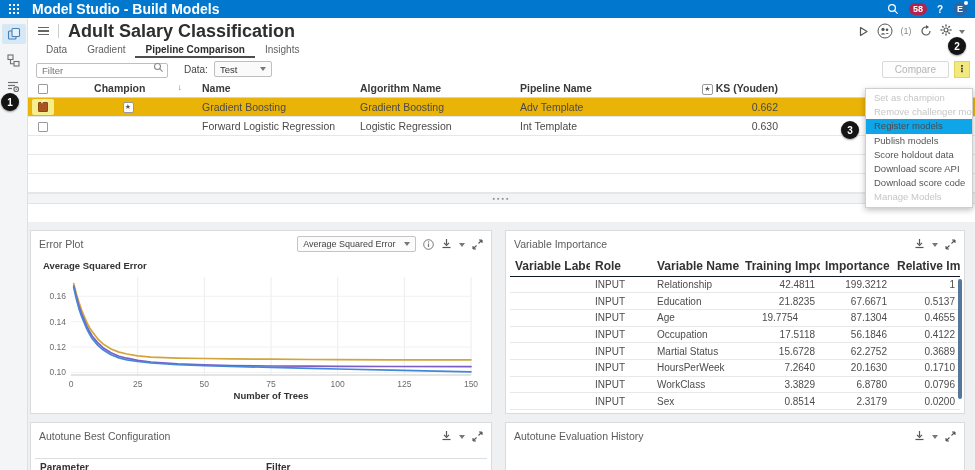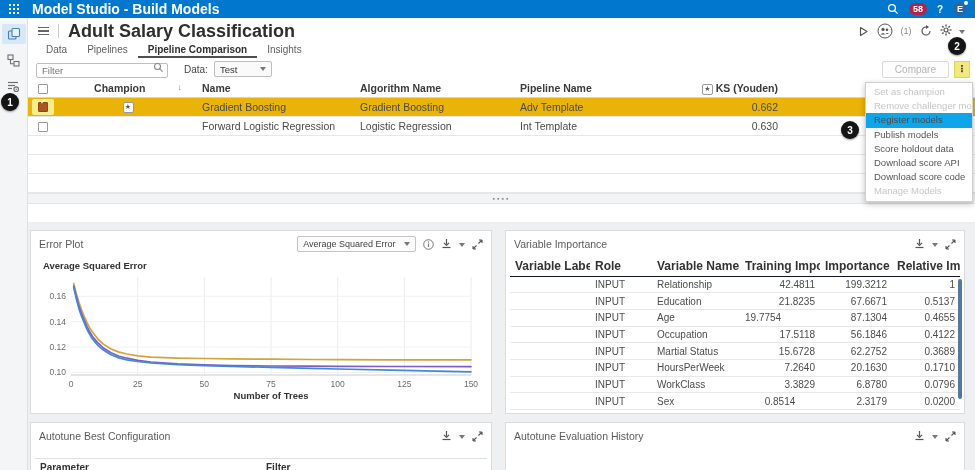--- a/index.html
+++ b/index.html
@@ -78,21 +78,21 @@
 
   table.at { width:calc(100% - 8px); margin:9px 4px; border-collapse:collapse; table-layout:fixed; }
   table.at th { font-size:10px; font-weight:bold; color:#333; text-align:left; height:18px; border-top:1px solid #dcdfe1; border-bottom:1px solid #dcdfe1; padding:0 5px; }
   .ks-label { font-size:10px; font-weight:bold; color:#333; padding:4px 8px 0; }
 
   
   .chart-wrap { padding:0 4px; }
   .chart-wrap text { font-family:"Liberation Sans","DejaVu Sans",sans-serif; }
 
   
-  .ctx-menu { position:absolute; left:865px; top:82px; width:108px; background:#fff; border:1px solid #cfcfcf; box-shadow:0 2px 6px rgba(0,0,0,0.25); z-index:20; padding:2px 0; }
+  .ctx-menu { position:absolute; left:865px; top:88px; width:108px; background:#fff; border:1px solid #cfcfcf; box-shadow:0 2px 6px rgba(0,0,0,0.25); z-index:20; padding:2px 0; }
   .menu-item { font-size:9.5px; color:#555; line-height:14.2px; padding:0 8px; white-space:nowrap; overflow:hidden; }
   .menu-item.disabled { color:#c6c6c6; }
   .menu-item.hl { background:#0ea5e9; color:#4a4a4a; }
 
   
   .ann { position:absolute; width:18px; height:18px; border-radius:50%; background:#141414; color:#fff; font-size:10px; font-weight:bold; display:flex; align-items:center; justify-content:center; z-index:30; box-shadow:0 1px 2px rgba(0,0,0,0.4); }
 </style>
 </head>
 <body>
 
@@ -190,21 +190,21 @@
                 <line x1="8.4" y1="3.6" x2="9.8" y2="2.2"></line>
               </g>
             </svg>
           <span class="caret"></span>
         </span>
       </div>
     </div>
 
     <div class="tabs">
         <span class="tab">Data</span>
-        <span class="tab">Pipelines</span>
+        <span class="tab">Gradient</span>
         <span class="tab active">Pipeline Comparison</span>
         <span class="tab">Insights</span>
       </div>
 
     <div class="filter-row">
       <span class="filter-box">
         <input type="text" placeholder="Filter" style="">
         <svg width="11" height="11" viewBox="0 0 11 11">
             <circle cx="4.5" cy="4.5" r="3" fill="none" stroke="#8a8a8a" stroke-width="1.1"></circle>
             <line x1="6.8" y1="6.8" x2="9.6" y2="9.6" stroke="#8a8a8a" stroke-width="1.1"></line>
@@ -403,21 +403,21 @@
               <td>INPUT</td>
               <td>Education</td>
               <td style="text-align: right;">21.8235</td>
               <td style="text-align: right;">67.6671</td>
               <td style="text-align: right;">0.5137</td>
             </tr>
             <tr>
               <td>&nbsp;</td>
               <td>INPUT</td>
               <td>Age</td>
-              <td style="text-align: left;">19.7754</td>
+              <td style="text-align: center;">19.7754</td>
               <td style="text-align: right;">87.1304</td>
               <td style="text-align: right;">0.4655</td>
             </tr>
             <tr>
               <td>&nbsp;</td>
               <td>INPUT</td>
               <td>Occupation</td>
               <td style="text-align: right;">17.5118</td>
               <td style="text-align: right;">56.1846</td>
               <td style="text-align: right;">0.4122</td>
@@ -443,21 +443,21 @@
               <td>INPUT</td>
               <td>WorkClass</td>
               <td style="text-align: right;">3.3829</td>
               <td style="text-align: right;">6.8780</td>
               <td style="text-align: right;">0.0796</td>
             </tr>
             <tr>
               <td>&nbsp;</td>
               <td>INPUT</td>
               <td>Sex</td>
-              <td style="text-align: center; margin-top: 12px;">0.8514</td>
+              <td style="text-align: right; margin-top: 12px;">0.8514</td>
               <td style="text-align: right;">2.3179</td>
               <td style="text-align: right;">0.0200</td>
             </tr>
           </tbody>
       </table>
       <div class="vi-scroll"></div>
     </div>
 
     <div class="panel">
       <div class="panel-hd">

